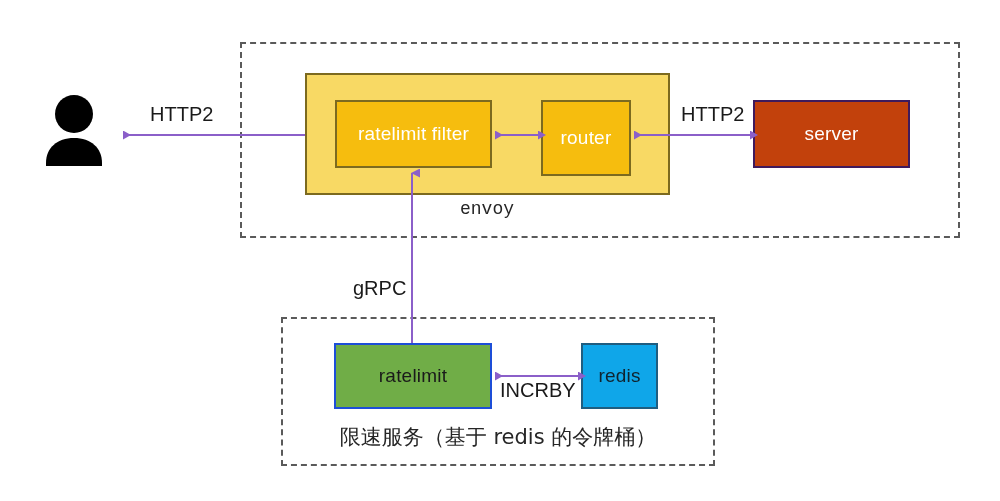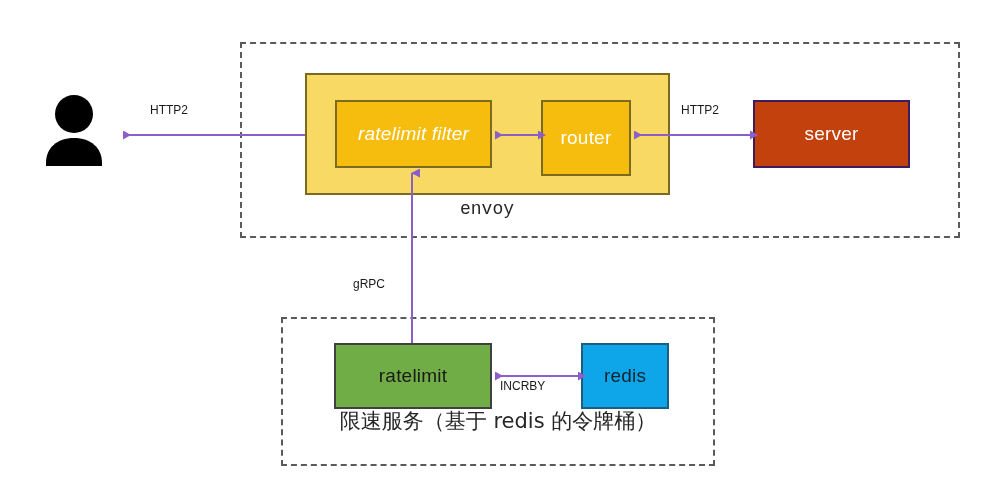--- a/index.html
+++ b/index.html
@@ -43,21 +43,21 @@
     font-size: 19px;
   }
   .server-box {
     background: #c2410c;
     border: 2px solid #3f1a5c;
     color: #ffffff;
     font-size: 19px;
   }
   .ratelimit-box {
     background: #70AD47;
-    border: 2px solid #404040;
+    border: 2px solid #1d4ed8;
     color: #1a1a1a;
     font-size: 19px;
   }
   .redis-box {
     background: #0FA6E9;
     border: 2px solid #1f5d80;
     color: #10232e;
     font-size: 19px;
   }
   .caption {
@@ -67,21 +67,21 @@
     text-align: center;
     white-space: nowrap;
     font-family: Liberation Mono, monospace;
   }
   .caption-cjk {
     font-family: "DejaVu Sans", "Liberation Sans", sans-serif;
   }
   .edge-label {
     position: absolute;
     color: #1a1a1a;
-    font-size: 12px;
+    font-size: 20px;
     white-space: nowrap;
   }
   svg.overlay {
     position: absolute;
     left: 0;
     top: 0;
     width: 1000px;
     height: 501px;
     pointer-events: none;
   }
@@ -100,37 +100,37 @@
 
   <div class="person-icon" style="left:43px; top:94px; width:62px; height:72px;">
     <svg width="62" height="72" viewBox="0 0 62 72" xmlns="http://www.w3.org/2000/svg">
       <circle cx="31" cy="20" r="19" fill="#000000"></circle>
       <path d="M31 44 C14 44 3 54 3 69 L3 72 L59 72 L59 69 C59 54 48 44 31 44 Z" fill="#000000"></path>
     </svg>
   </div>
 
   <div class="box envoy-outer" style="left:305px; top:73px; width:365px; height:122px;"></div>
 
-  <div class="box envoy-inner" style="left:335px; top:100px; width:157px; height:68px;font-style:italic;">
+  <div class="box envoy-inner" style="left:335px; top:100px; width:157px; height:68px;">
     <span>ratelimit filter</span>
   </div>
 
   <div class="box envoy-inner" style="left:541px; top:100px; width:90px; height:76px;">
     <span>router</span>
   </div>
 
   <div class="box server-box" style="left:753px; top:100px; width:157px; height:68px;">
     <span>server</span>
   </div>
 
   <div class="box ratelimit-box" style="left:334px; top:343px; width:158px; height:66px;">
     <span>ratelimit</span>
   </div>
 
-  <div class="box redis-box" style="left:581px; top:343px; width:88px; height:66px;">
+  <div class="box redis-box" style="left:581px; top:343px; width:77px; height:66px;">
     <span>redis</span>
   </div>
 
   <svg class="overlay" xmlns="http://www.w3.org/2000/svg">
     <defs>
       <marker id="arrowL" markerWidth="9" markerHeight="9" refX="8" refY="4.5" orient="auto" markerUnits="userSpaceOnUse">
         <path d="M8,0 L0,4.5 L8,9 Z" fill="#8B5FC9"></path>
       </marker>
       <marker id="arrowR" markerWidth="9" markerHeight="9" refX="1" refY="4.5" orient="auto" markerUnits="userSpaceOnUse">
         <path d="M1,0 L9,4.5 L1,9 Z" fill="#8B5FC9"></path>
@@ -158,15 +158,15 @@
 
   <div class="edge-label" style="left:681px; top:103px;">HTTP2</div>
 
   <div class="edge-label" style="left:353px; top:277px;">gRPC</div>
 
   <div class="edge-label" style="left:500px; top:343px;margin-top:36px;">INCRBY</div>
 
   <div class="caption" style="left:412px; top:199px; width:150px;">envoy</div>
 
 
-  <div class="caption caption-cjk" style="left:281px; top:407px; width:434px; font-size:21px;">限速服务（基于 redis 的令牌桶）</div>
+  <div class="caption caption-cjk" style="left:281px; top:423px; width:434px; font-size:21px;">限速服务（基于 redis 的令牌桶）</div>
 
 </div>
 
 </body></html>

